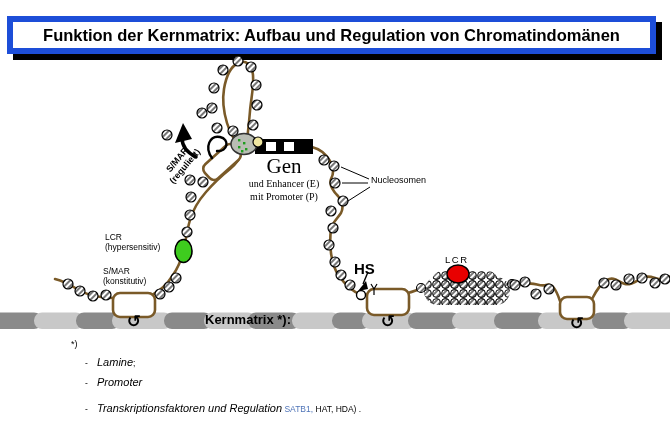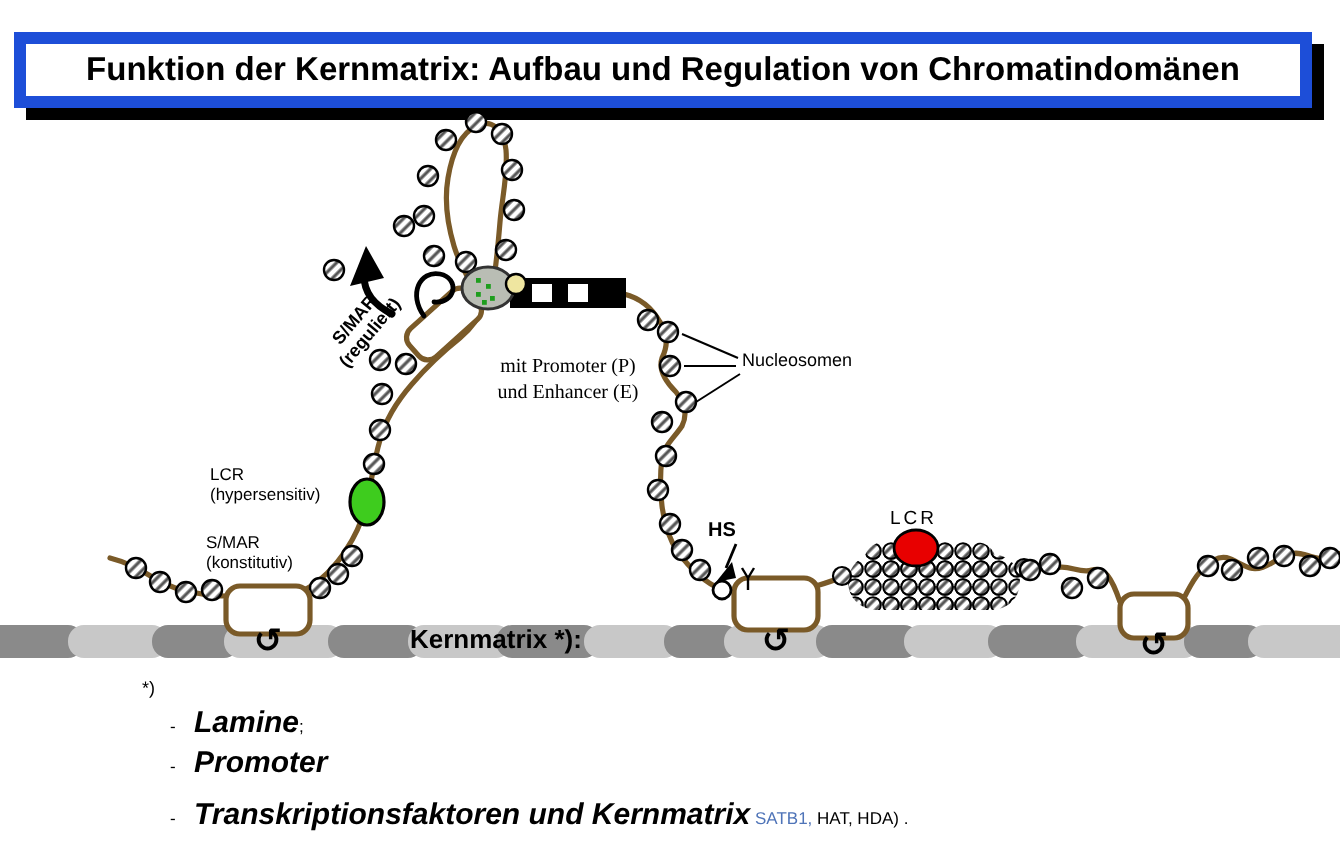--- a/index.html
+++ b/index.html
@@ -15,33 +15,33 @@
   .dlabel{position:absolute;white-space:nowrap;}
   .lbl-smar-reg{left:138px;top:98px;width:86px;text-align:center;font-size:9px;font-weight:600;
                 line-height:10px;transform:rotate(-50deg);}
   .lbl-lcr-hyper{left:105px;top:177px;font-size:8.5px;line-height:10px;}
   .lbl-smar-konst{left:103px;top:211px;font-size:8.5px;line-height:10px;}
   .lbl-gen{left:252px;top:100px;width:64px;text-align:center;
            font-family:"Liberation Serif",serif;font-size:21px;line-height:22px;}
   .lbl-gen-sub{left:238px;top:122px;width:92px;text-align:center;
                font-family:"Liberation Serif",serif;font-size:10px;line-height:13px;}
   .lbl-nucleosomen{left:371px;top:120px;font-size:9px;text-align:right;}
-  .lbl-hs{left:354px;top:205px;font-size:10px;font-weight:bold;}
+  .lbl-hs{left:354px;top:205px;font-size:15px;font-weight:bold;}
   .lbl-lcr-right{left:445px;top:199px;font-size:9.5px;letter-spacing:1.5px;}
   .lbl-kernmatrix{left:205px;top:257px;font-size:13px;font-weight:bold;}
   .hook{position:absolute;width:18px;height:20px;text-align:center;line-height:20px;
         font-family:"DejaVu Sans",sans-serif;font-size:17px;font-weight:bold;color:#000;}
   .hook1{left:125px;top:256px;} .hook2{left:379px;top:256px;} .hook3{left:568px;top:258px;}
   
   .footnote{position:absolute;left:0;top:338px;width:670px;font-size:8.5px;line-height:12px;}
   .fn-marker{position:absolute;left:71px;top:0;font-size:9px;}
   .fn-row{position:absolute;left:85px;white-space:nowrap;}
   .fn-row1{top:18px;} .fn-row2{top:38px;} .fn-row3{top:64px;}
   .dash{display:inline-block;width:12px;}
-  .term{font-weight:bold;font-style:italic;font-size:15px;}
+  .term{font-weight:normal;font-style:italic;font-size:11px;}
   .fn-text{position:absolute;left:55px;top:0;width:525px;white-space:normal;line-height:11.5px;}
   .satb{color:#4f74b8;}
 </style>
 </head>
 <body>
 
 <div class="page">
 
   <div class="title-box">
     <span>Funktion der Kernmatrix: Aufbau und Regulation von Chromatindomänen</span>
@@ -195,23 +195,24 @@
       <div>(reguliert)</div>
     </div>
     <div class="dlabel lbl-lcr-hyper">
       <div>LCR</div>
       <div>(hypersensitiv)</div>
     </div>
     <div class="dlabel lbl-smar-konst">
       <div>S/MAR</div>
       <div>(konstitutiv)</div>
     </div>
+    <div class="dlabel lbl-gen">Gen</div>
     <div class="dlabel lbl-gen-sub">
+      <div>und Enhancer (E)</div>
       <div>mit Promoter (P)</div>
-      <div>und Enhancer (E)</div>
     </div>
     <div class="dlabel lbl-nucleosomen">Nucleosomen</div>
     <div class="dlabel lbl-hs">HS</div>
     <div class="dlabel lbl-lcr-right">LCR</div>
     <div class="dlabel lbl-kernmatrix">Kernmatrix *):</div>
 
     <div class="hook hook1">↺</div>
     <div class="hook hook2">↺</div>
     <div class="hook hook3">↺</div>
   </div>
@@ -223,18 +224,18 @@
       <span class="dash">-</span><span class="term">Lamine</span><span>;</span>
     </div>
 
     <div class="fn-row fn-row2">
       <span class="dash">-</span><span class="term">Promoter</span>
       <div class="fn-text">
       </div>
     </div>
 
     <div class="fn-row fn-row3">
-      <span class="dash">-</span><span class="term">Transkriptionsfaktoren und Kernmatrix</span>
+      <span class="dash">-</span><span class="term">Transkriptionsfaktoren und Regulation</span>
       <span class="satb">SATB1,</span><span> HAT, HDA) .</span>
     </div>
   </div>
 
 </div>
 
 </body></html>

